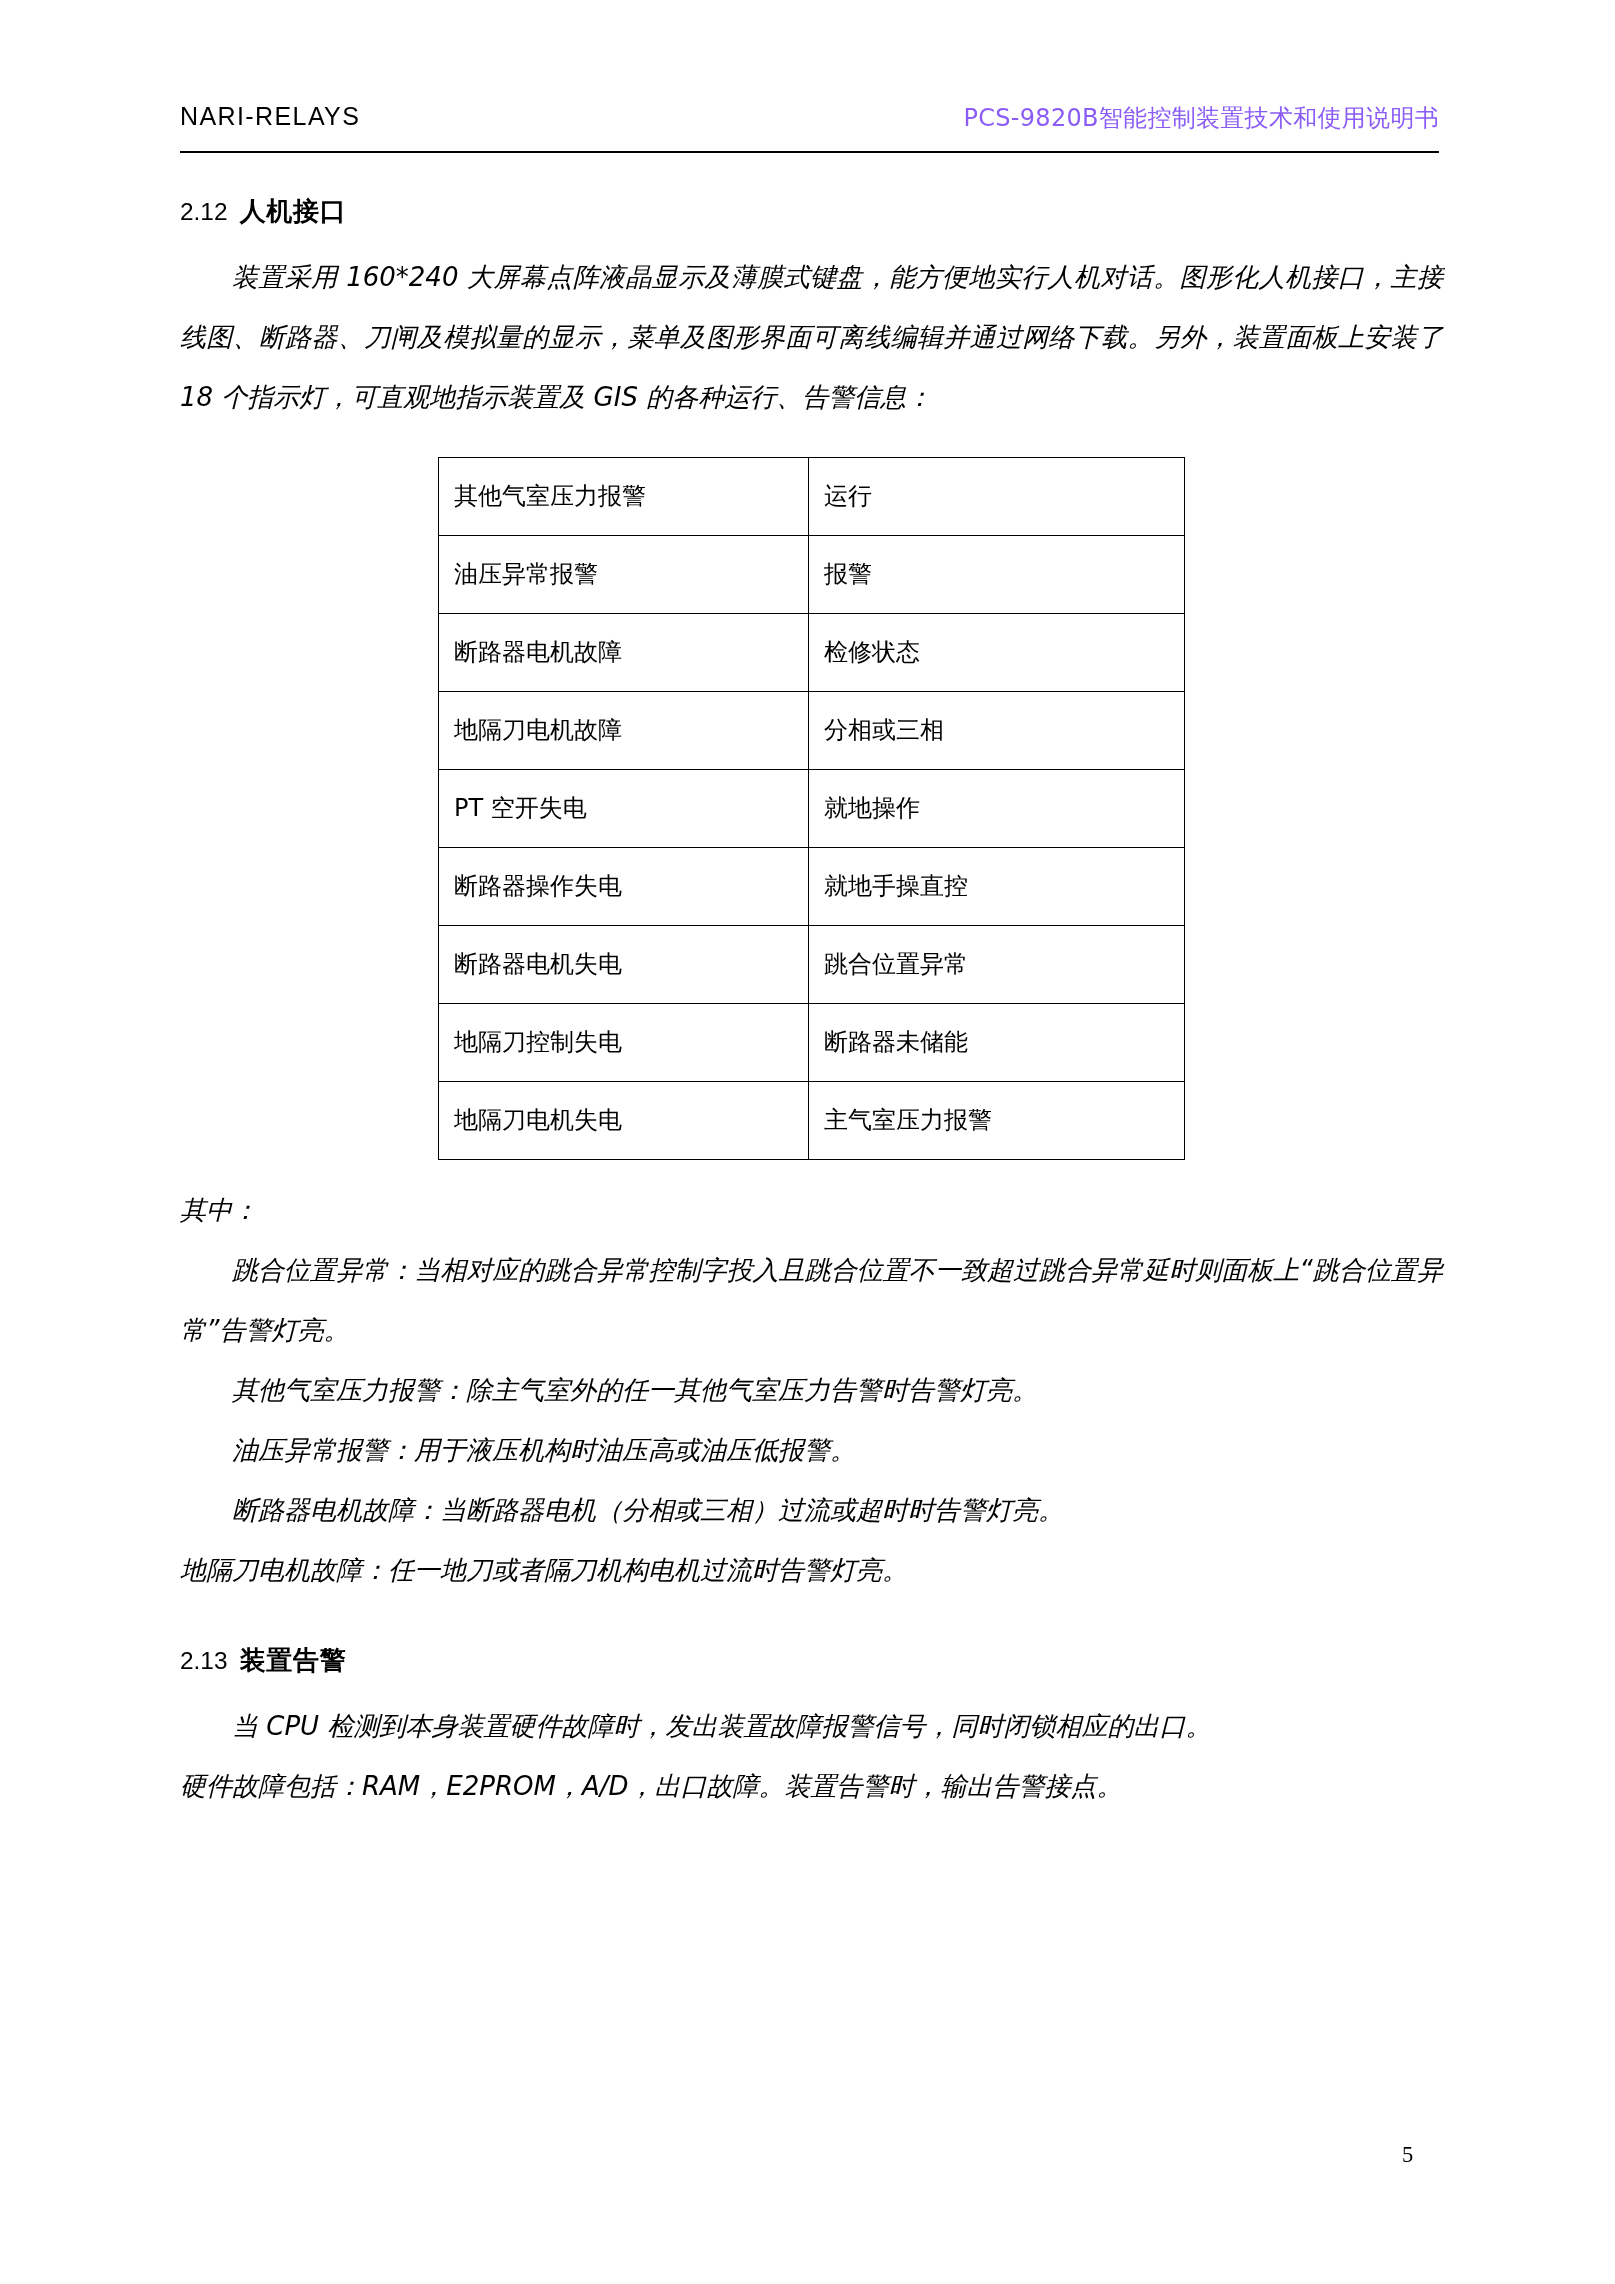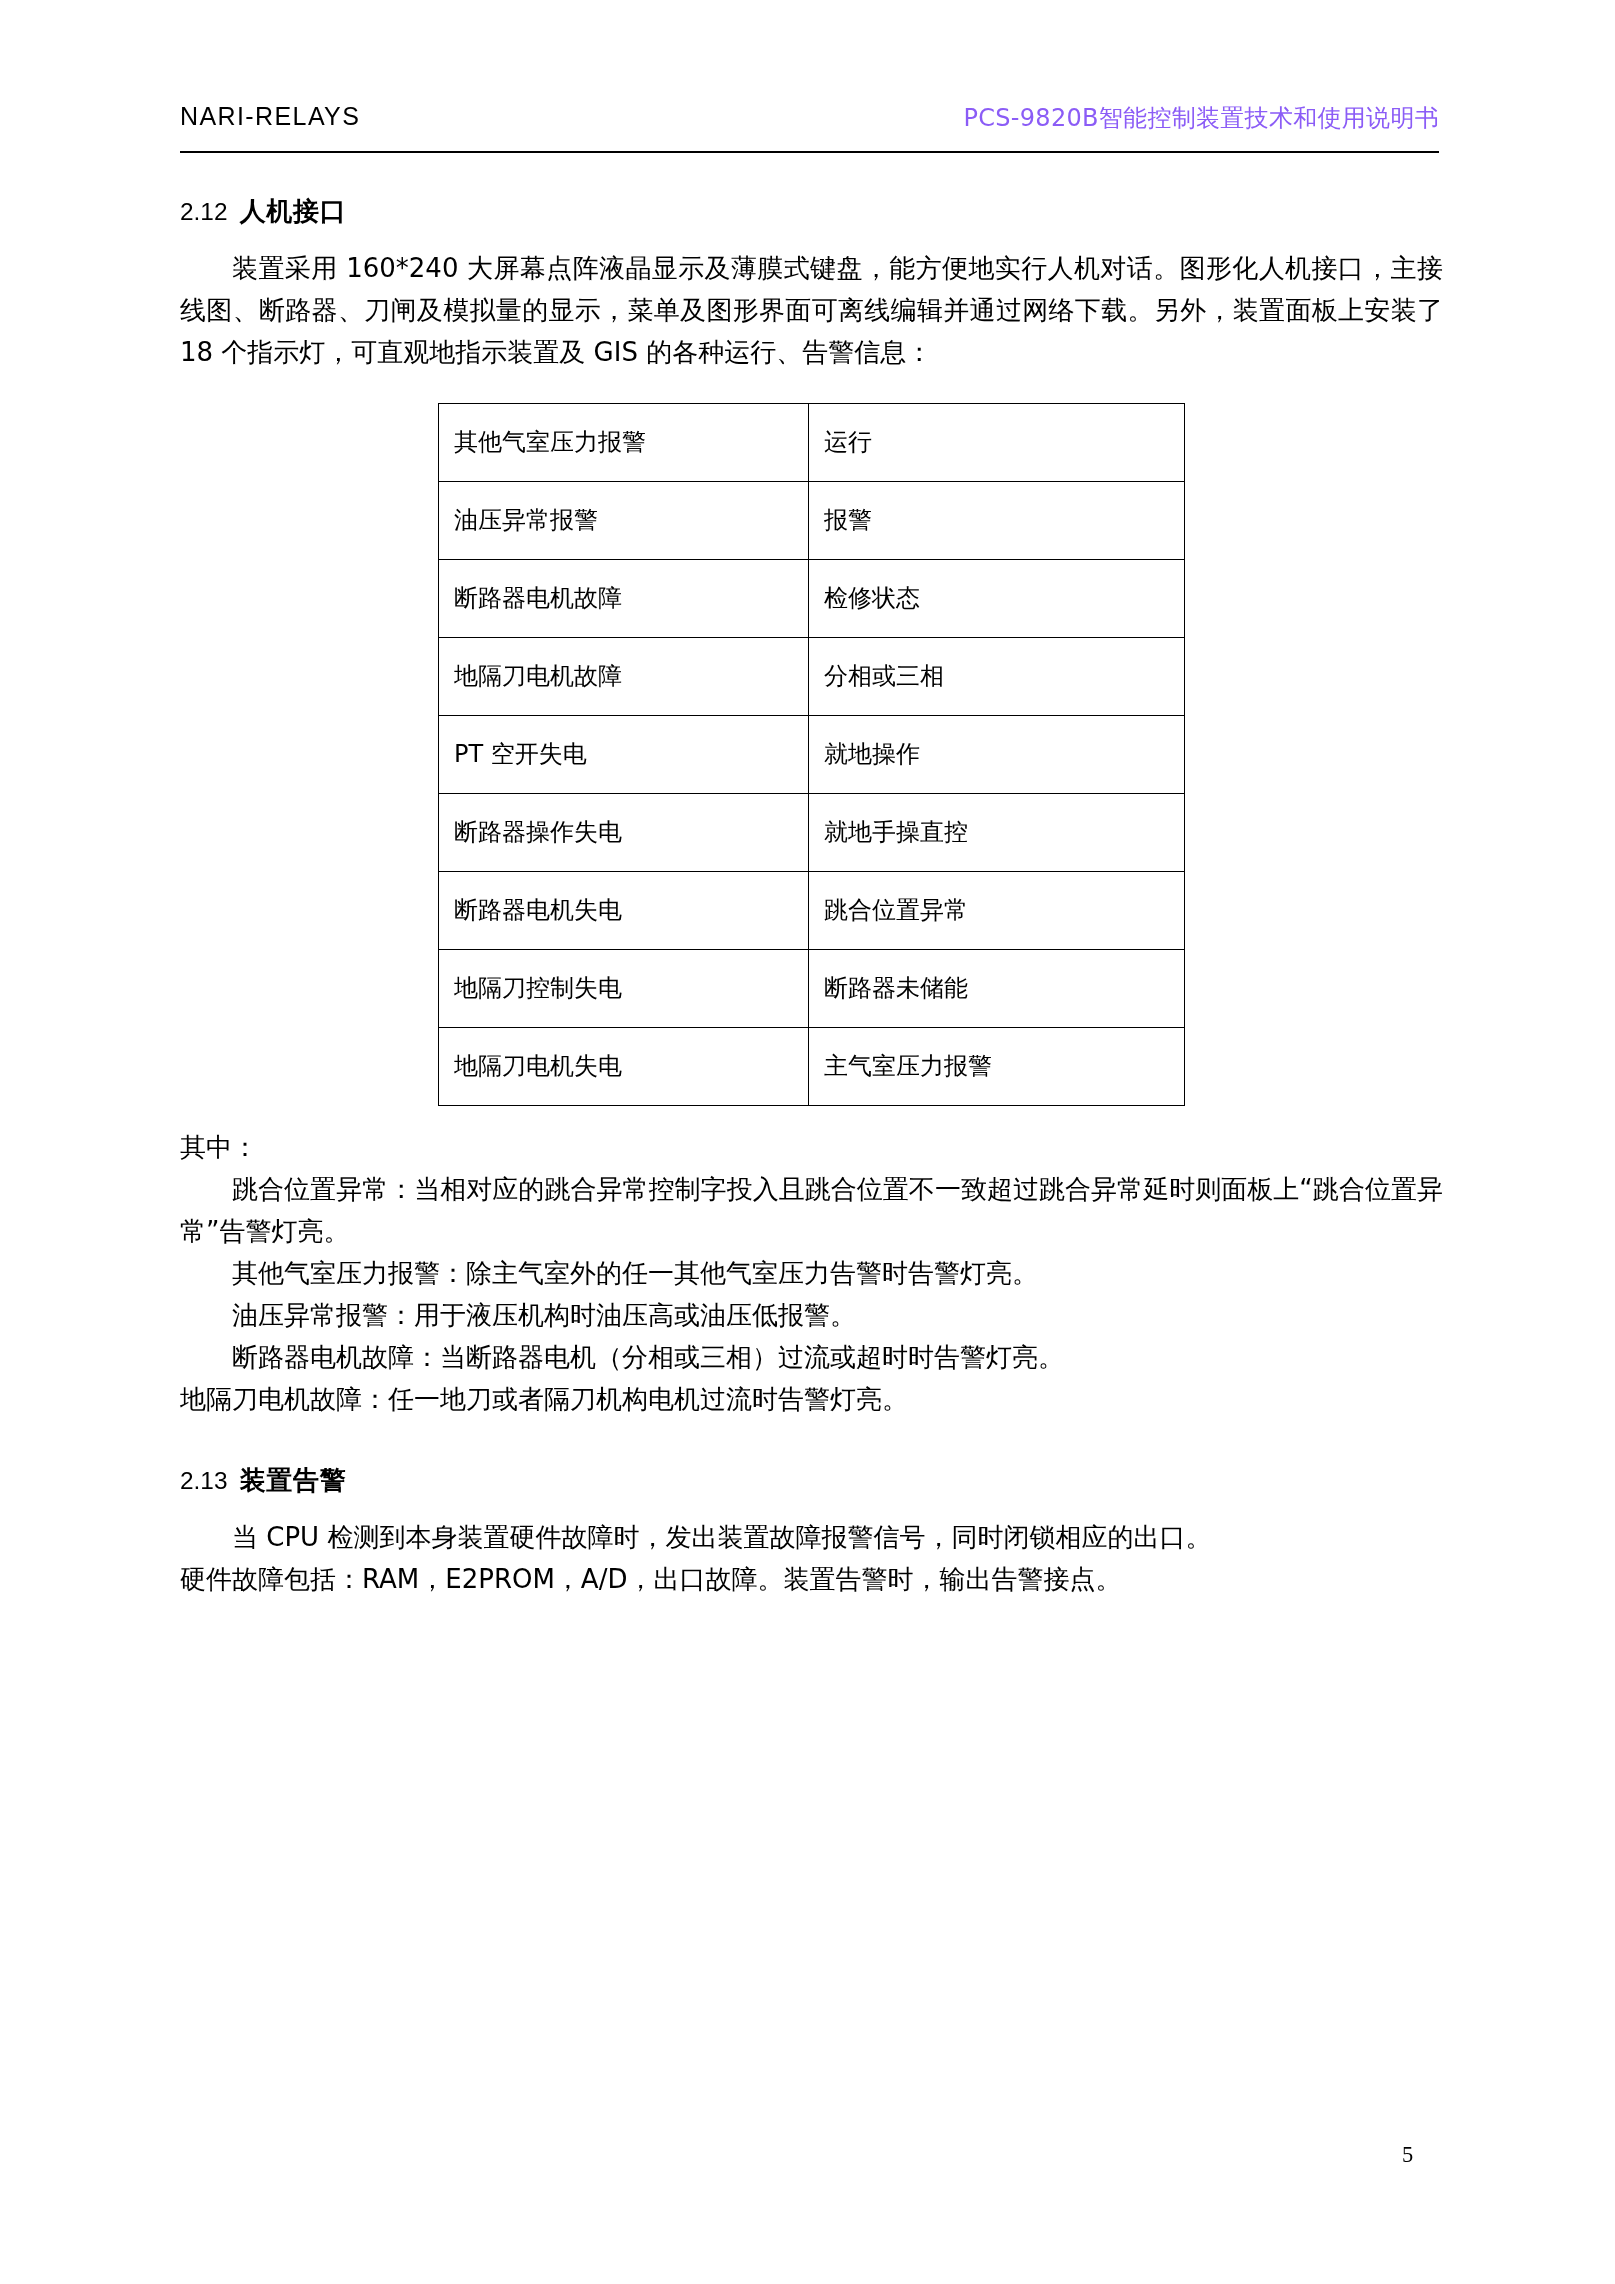--- a/index.html
+++ b/index.html
@@ -70,25 +70,26 @@
   h2.section .num {
     font-family: "Liberation Sans", sans-serif;
     font-weight: normal;
     font-size: 24.4px;
     letter-spacing: 0px;
     margin-right: 12.2px;
   }
   p.body {
     font-family: "DejaVu Sans", serif;
     font-size: 26px;
-    line-height: 42px;
+    line-height: 60px;
     margin: 0 0 0 0;
     text-align: justify;
     text-justify: inter-ideograph;
     letter-spacing: 0px;
+    font-style: italic;
   }
   p.indent {
     text-indent: 52px;
   }
   
   .table-wrap {
     display: flex;
     justify-content: center;
     margin: 30px 0 20.4px 0;
   }

